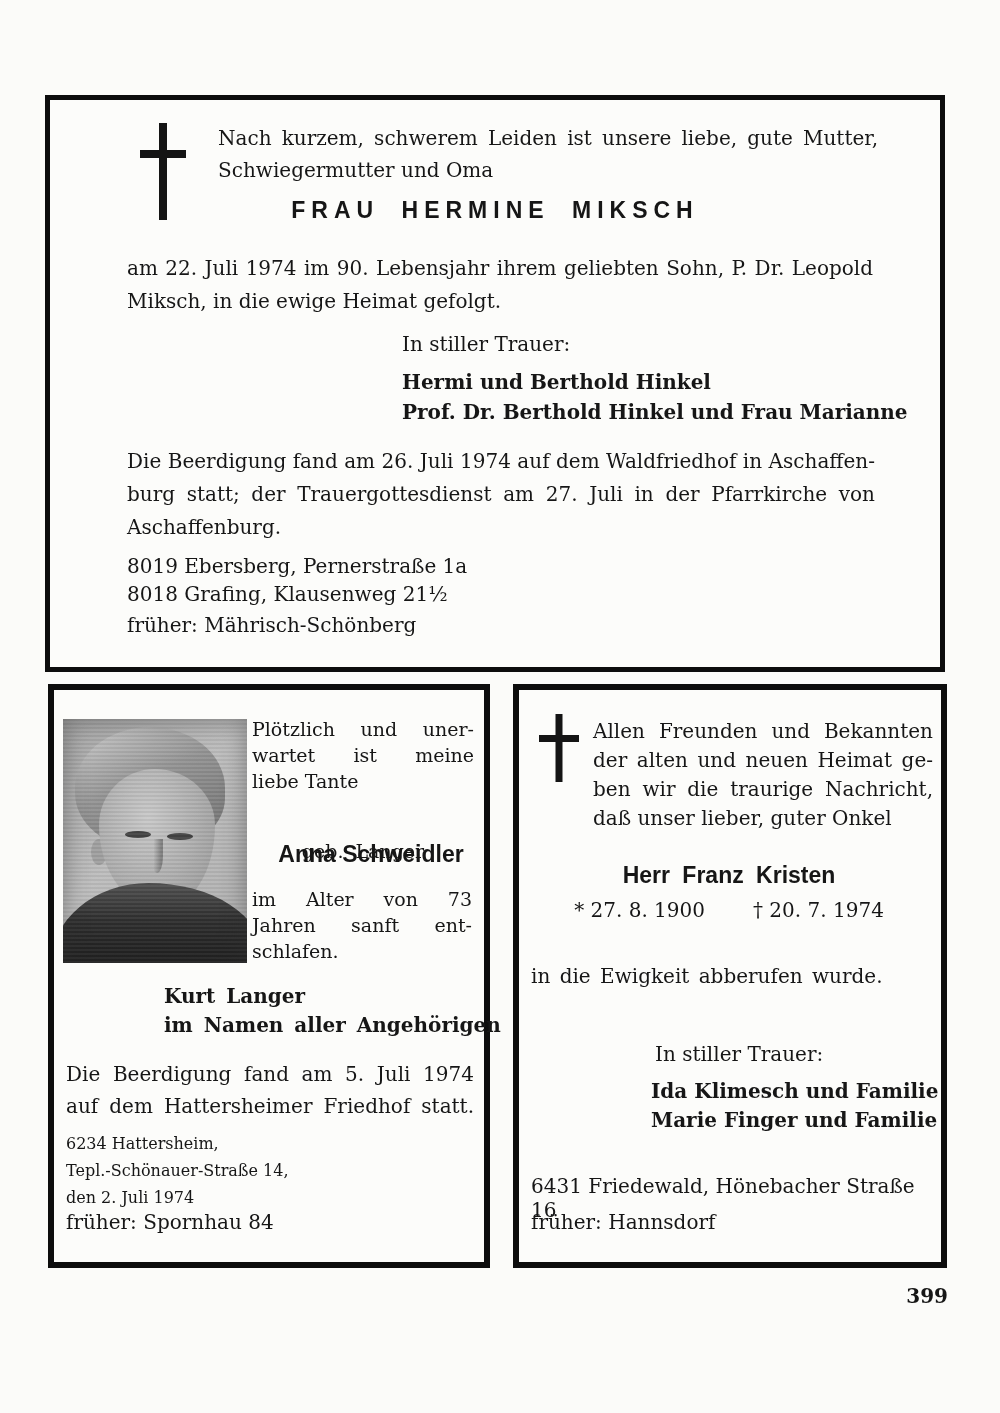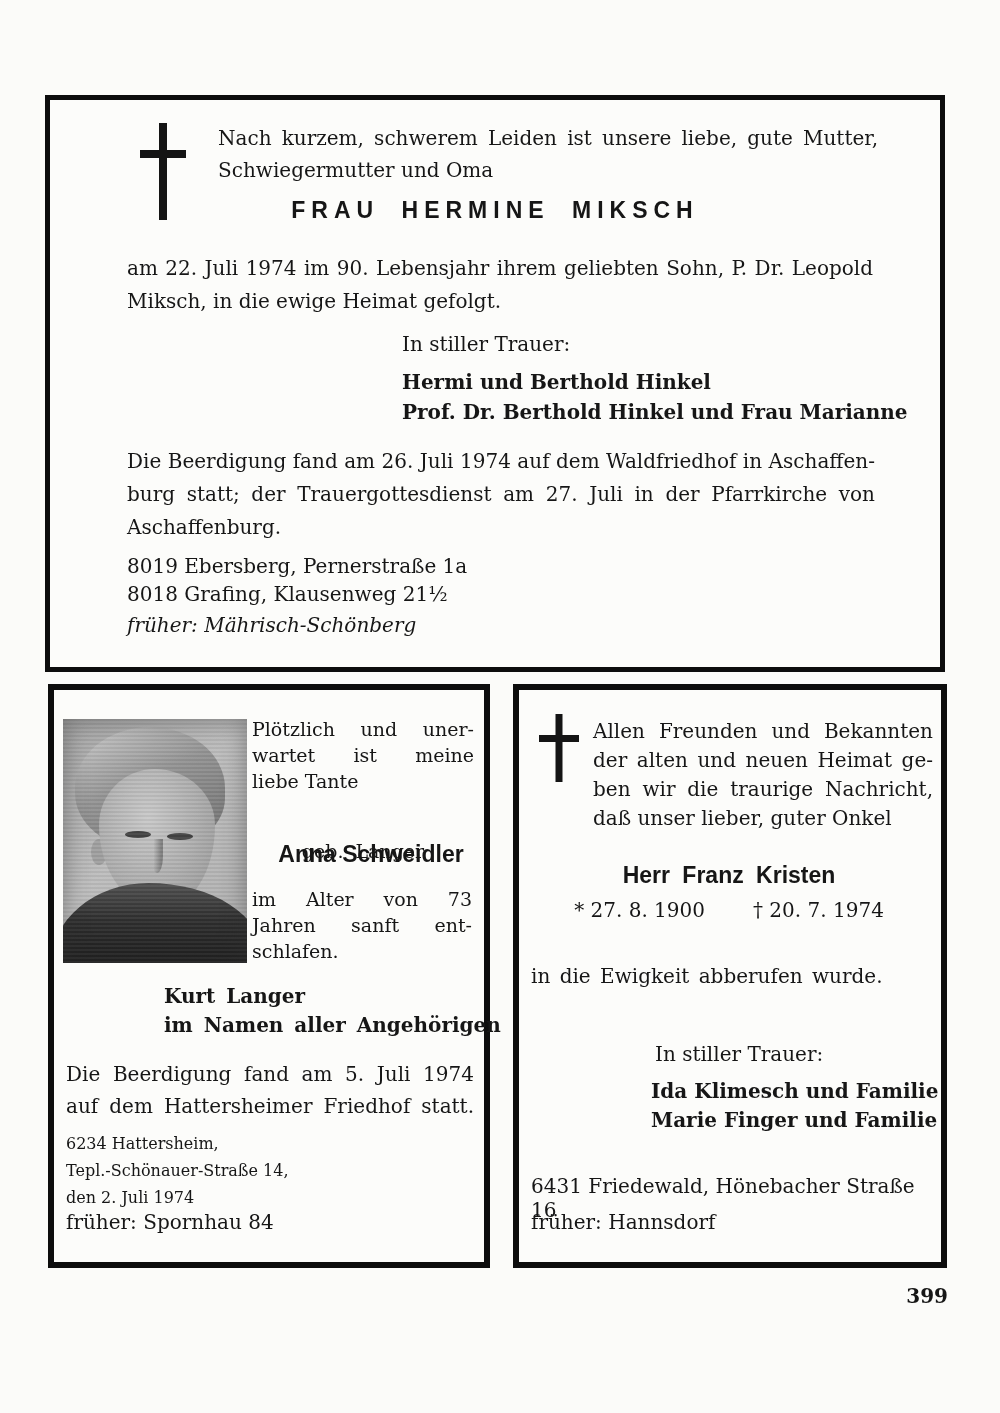--- a/index.html
+++ b/index.html
@@ -41,21 +41,21 @@
   .box-top .inner { position: absolute; inset: 0; }
   .mk-intro   { position: absolute; left: 168px; top: 22px;  width: 660px; font-size: 20px; line-height: 32px; }
   .mk-title   { position: absolute; left: 0; right: 0; top: 97px; text-align: center;
                 font-family: "Liberation Sans", "DejaVu Sans", sans-serif;
                 font-weight: 700; font-size: 23px; letter-spacing: 6px; word-spacing: 10px; }
   .mk-body    { position: absolute; left: 77px; top: 152px; width: 746px; font-size: 20px; line-height: 33px; }
   .mk-trauer  { position: absolute; left: 352px; top: 232px; font-size: 20px; }
   .mk-mourners{ position: absolute; left: 352px; top: 267px; font-size: 20px; line-height: 30px; font-weight: 700; }
   .mk-funeral { position: absolute; left: 77px; top: 345px; width: 748px; font-size: 20px; line-height: 33px; }
   .mk-address { position: absolute; left: 77px; top: 452px; font-size: 20px; line-height: 28px; }
-  .mk-former  { position: absolute; left: 77px; top: 513px; font-size: 20px; font-style: italic; }
+  .mk-former  { position: absolute; left: 77px; top: 513px; font-size: 20px; }
 
   
   .sw-photo { position: absolute; left: 9px; top: 29px; width: 184px; height: 244px;
               overflow: hidden; background: linear-gradient(135deg, #a9a49d 0%, #c0bbb4 45%, #b1aca4 100%);
               filter: grayscale(1) contrast(1.03); }
   .ph-hair { position: absolute; left: 12px; top: 8px;  width: 150px; height: 122px; border-radius: 50% 50% 42% 46%;
              background: linear-gradient(155deg, #cac5be 5%, #97928a 45%, #7b766e 90%); }
   .ph-ear  { position: absolute; left: 28px; top: 120px; width: 16px; height: 26px; border-radius: 50%; background: #a89e8f; }
   .ph-face { position: absolute; left: 36px; top: 50px; width: 116px; height: 140px;
              border-radius: 48% 52% 46% 54% / 40% 40% 60% 60%;

